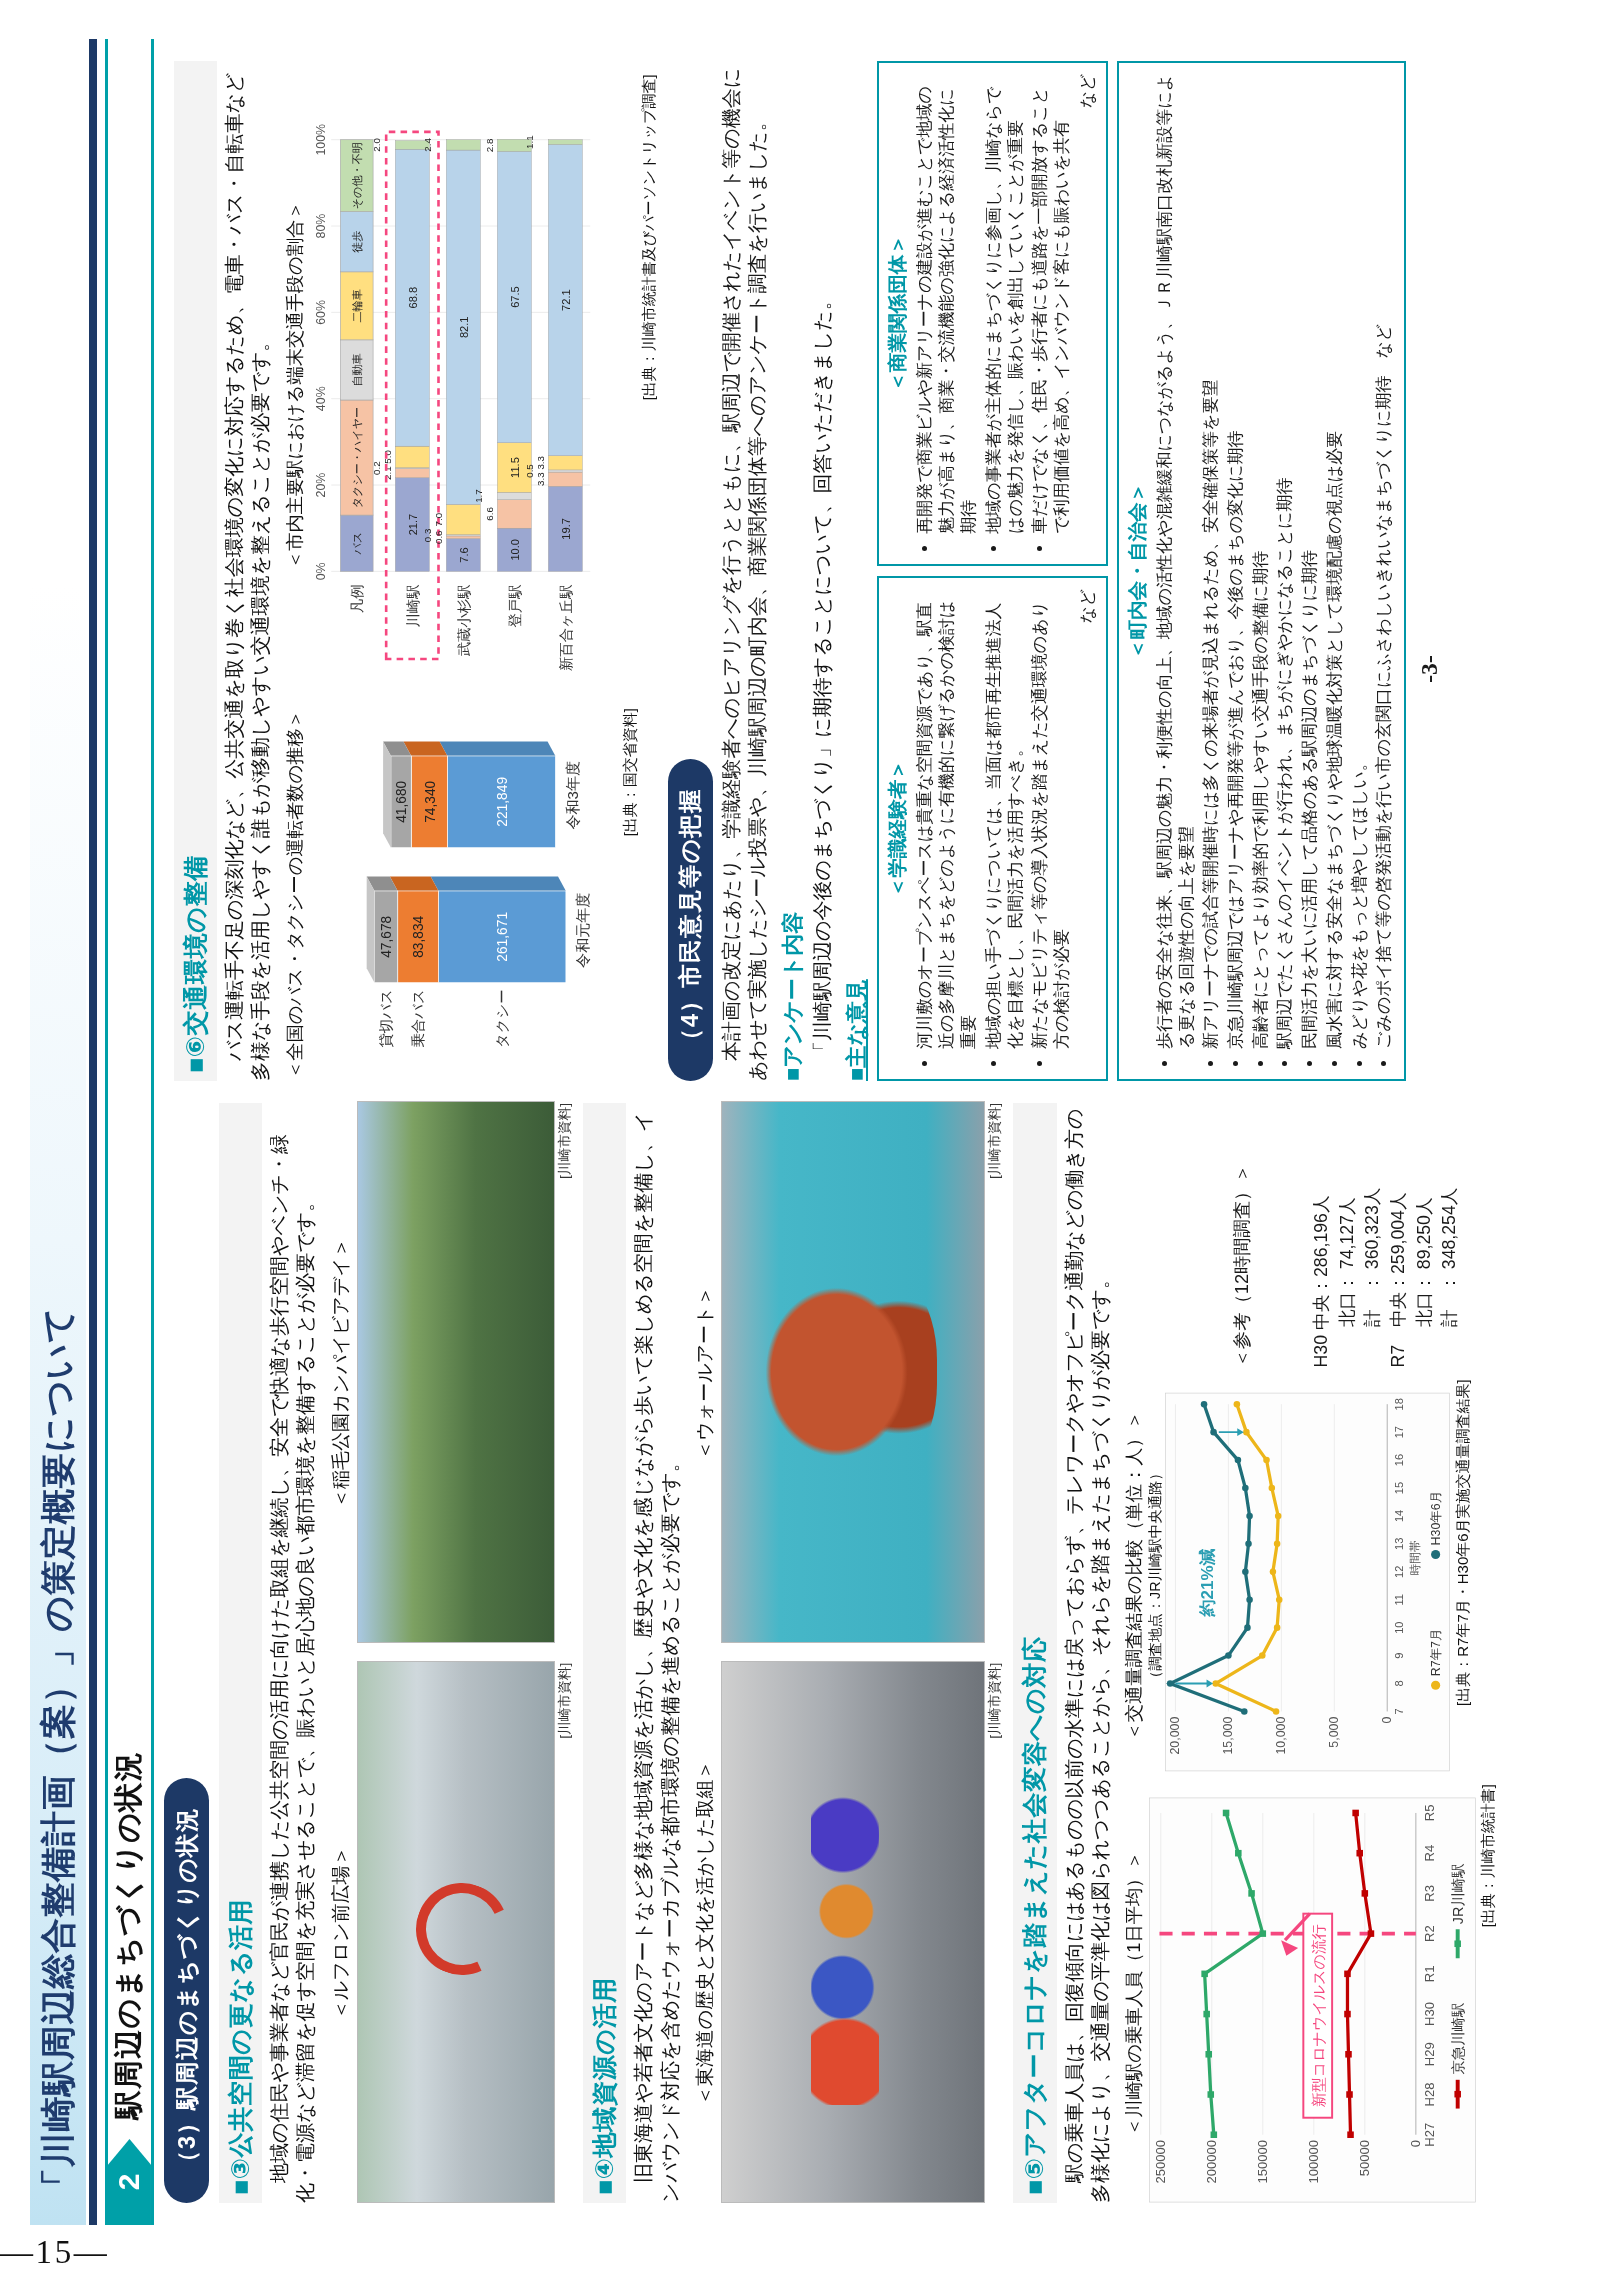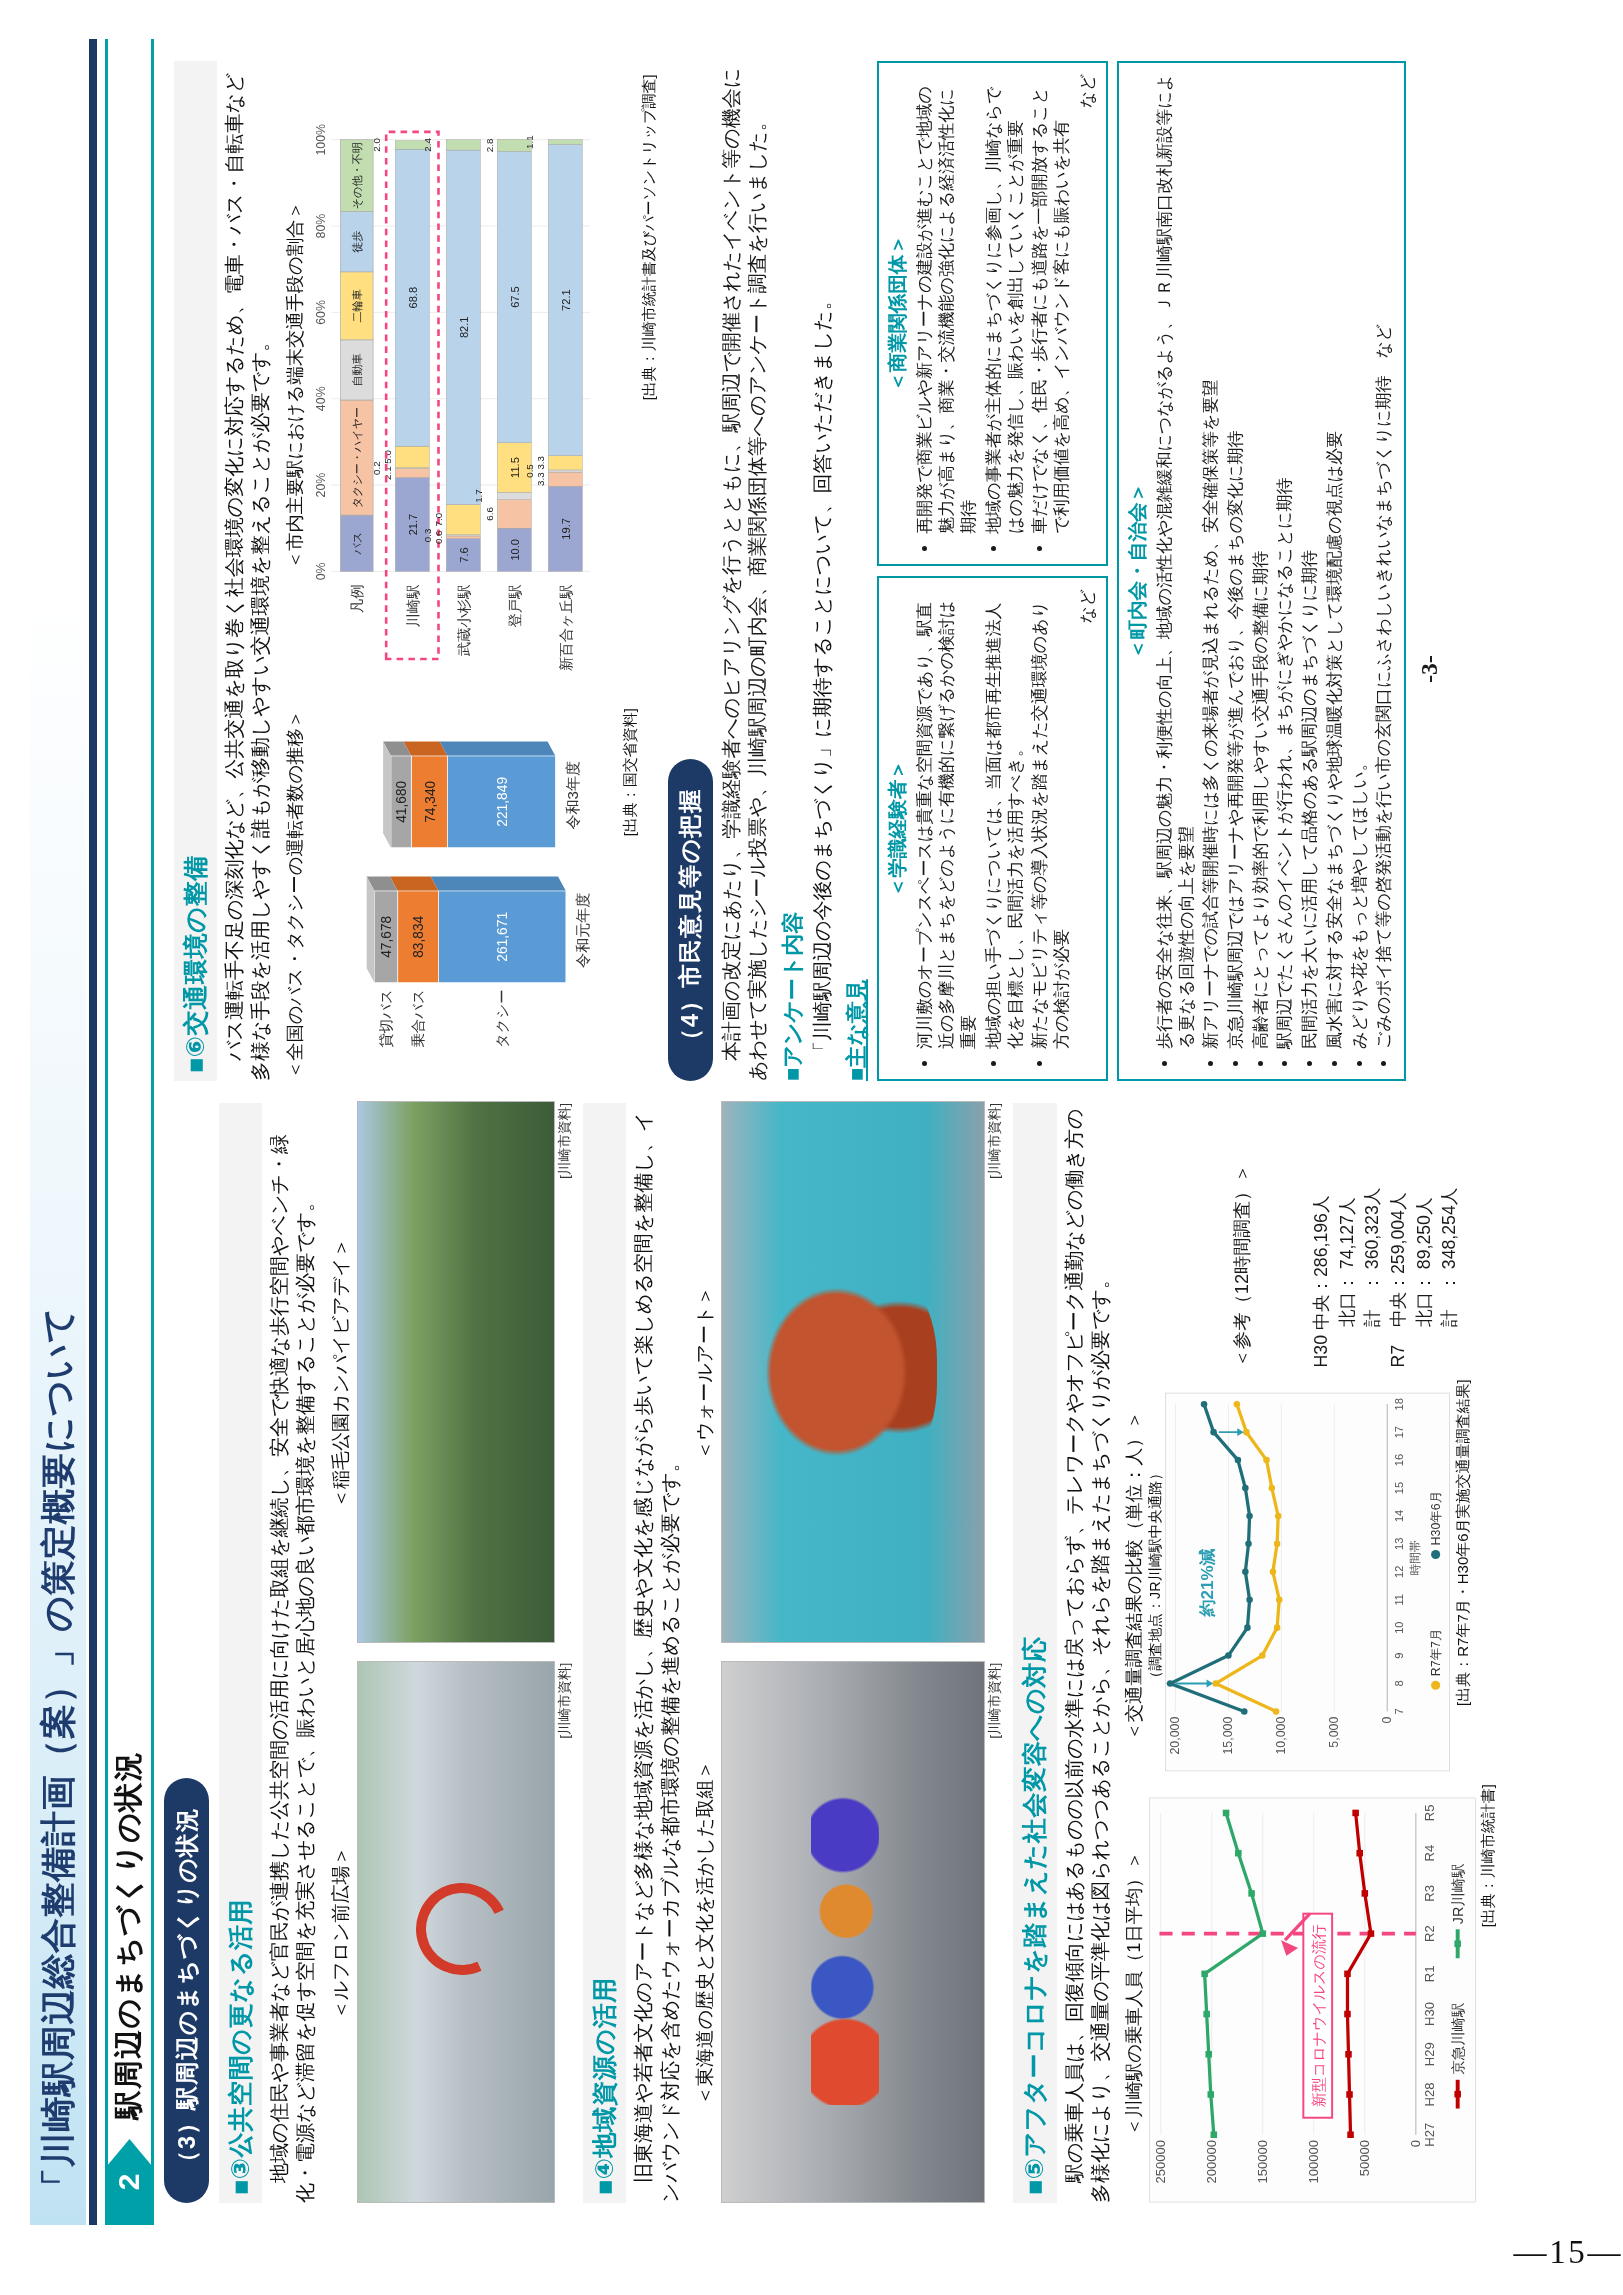--- a/index.html
+++ b/index.html
@@ -73,21 +73,21 @@
   .opbox{border:2.6px solid #0097a7;padding:5.2px 10.5px 6.5px 10.5px;background:#fff;}
   .opbox .obt{color:#0097a7;font-size:19.6px;font-weight:bold;text-align:center;margin-bottom:2.6px;}
   .opbox ul{margin:0;padding-left:19.6px;}
   .opbox li{font-size:17px;line-height:1.3;margin-bottom:2.6px;}
   .opbox .etc{text-align:right;font-size:17px;margin-top:1.3px;}
   .oprow{display:flex;gap:10.5px;margin-top:5.2px;}
   .oprow .opbox{flex:1;min-width:0;}
   .chonaikai{margin-top:9.2px;}
   .pagenum3{font-size:23.6px;font-weight:bold;text-align:center;margin:9.2px 196px 0 0;font-family:"Liberation Serif",serif;}
   .pagenum15{
-    position:absolute;left:0;bottom:23.6px;width:100%;text-align:right;
+    position:absolute;left:0;bottom:23.6px;width:100%;text-align:left;
     font-family:"Liberation Serif",serif;font-size:33px;color:#111;letter-spacing:2.6px;
   }
   svg text{font-family:"Liberation Sans","DejaVu Sans",sans-serif;}
 </style>
 </head>
 <body>
 
 <div class="land">
 
   <div class="titlebar">

